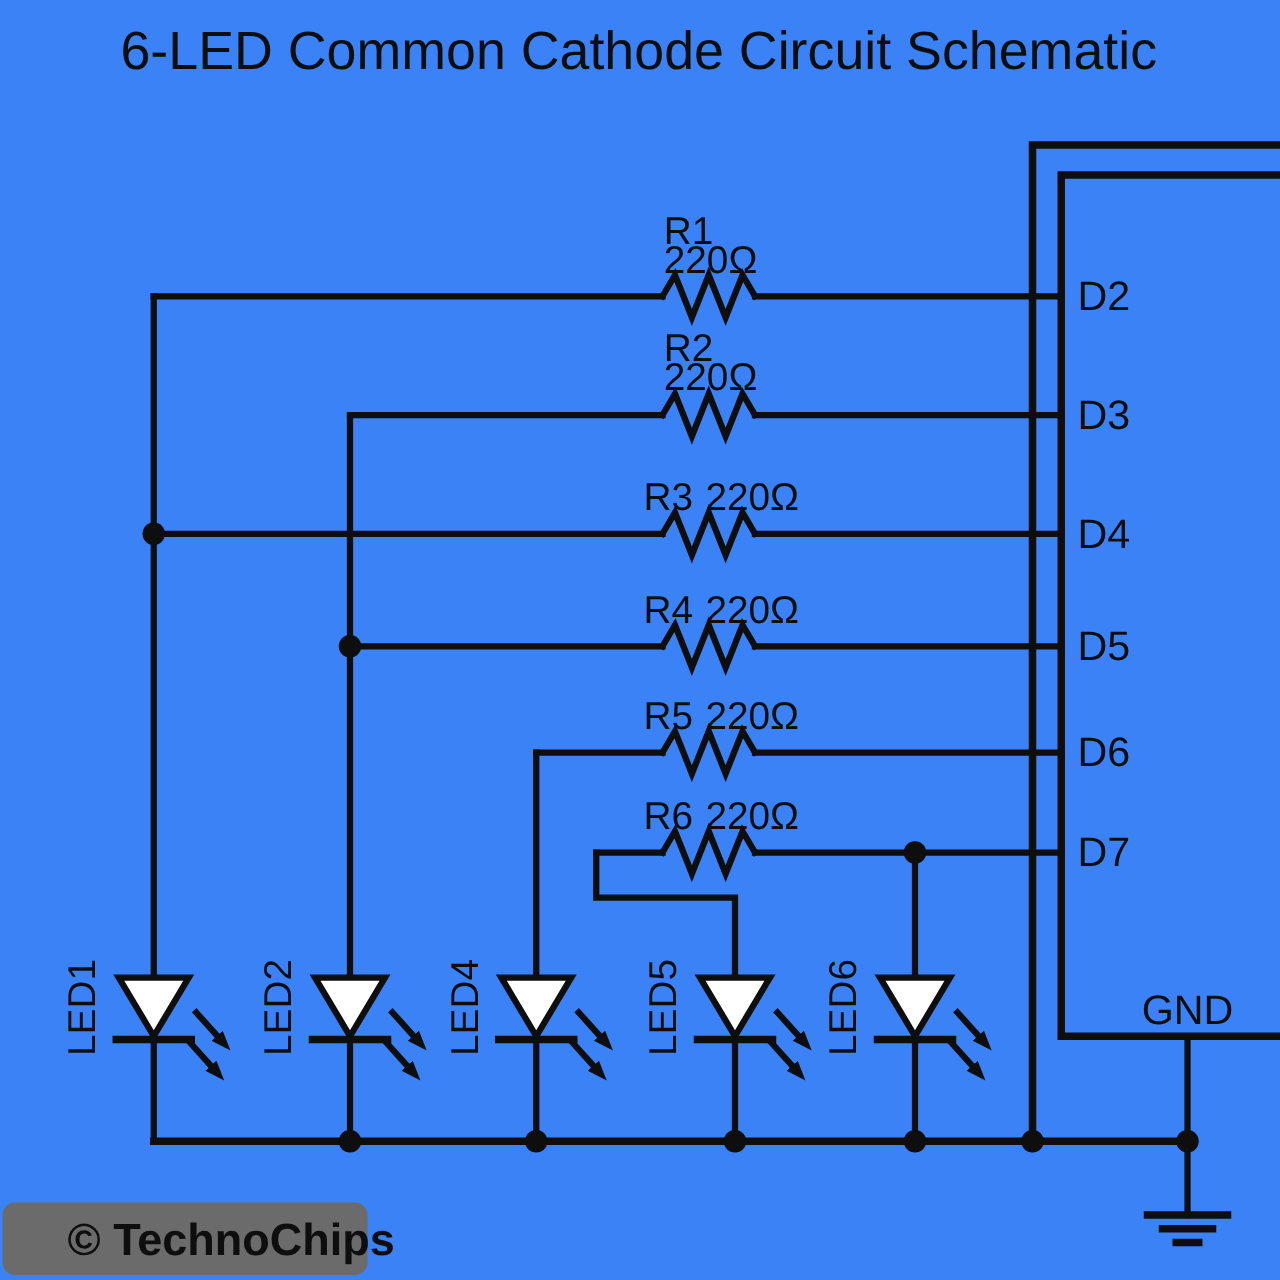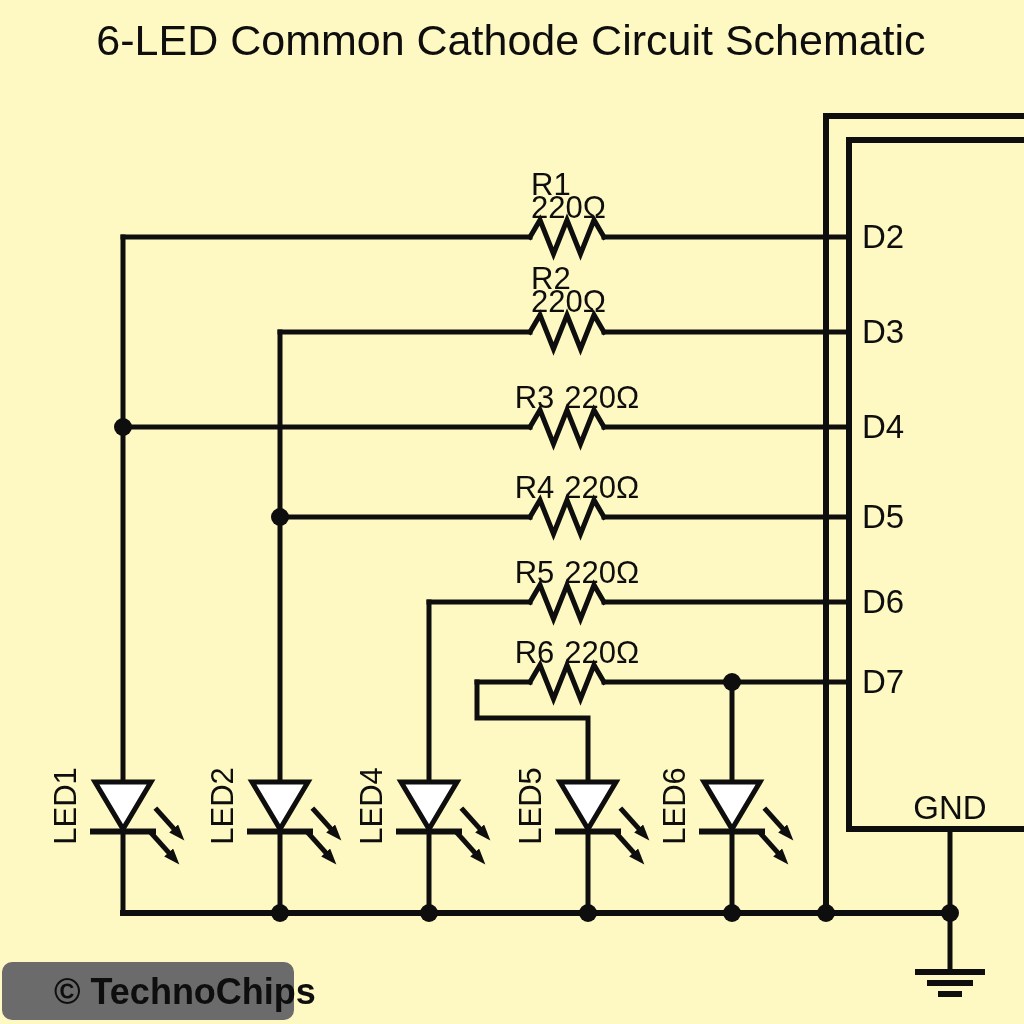--- a/index.html
+++ b/index.html
@@ -1,16 +1,16 @@
 <!DOCTYPE html>
 <html><head>
 <meta charset="utf-8">
 <style>
   html,body{margin:0;padding:0;background:#ffffff;}
-  .stage{position:relative;width:1024px;height:1024px;background:#fef9c3;overflow:hidden;}
+  .stage{position:relative;width:1024px;height:1024px;background:#3b82f6;overflow:hidden;}
   svg{display:block;}
   svg text{font-family:"Liberation Sans",sans-serif;fill:#0e0e0e;}
   .wire{stroke:#0e0e0e;stroke-width:5;fill:none;stroke-linecap:square;}
   .thick{stroke:#0e0e0e;stroke-width:6;fill:none;stroke-linecap:square;}
   .zig{stroke:#0e0e0e;stroke-width:5;fill:none;stroke-linejoin:miter;stroke-linecap:square;}
   .dot{fill:#0e0e0e;stroke:none;}
   .ledtri{fill:#ffffff;stroke:#0e0e0e;stroke-width:5;stroke-linejoin:miter;}
   .rlabel{font-size:31px;}
   .pinlabel{font-size:33px;}
   .ledlabel{font-size:31px;}

